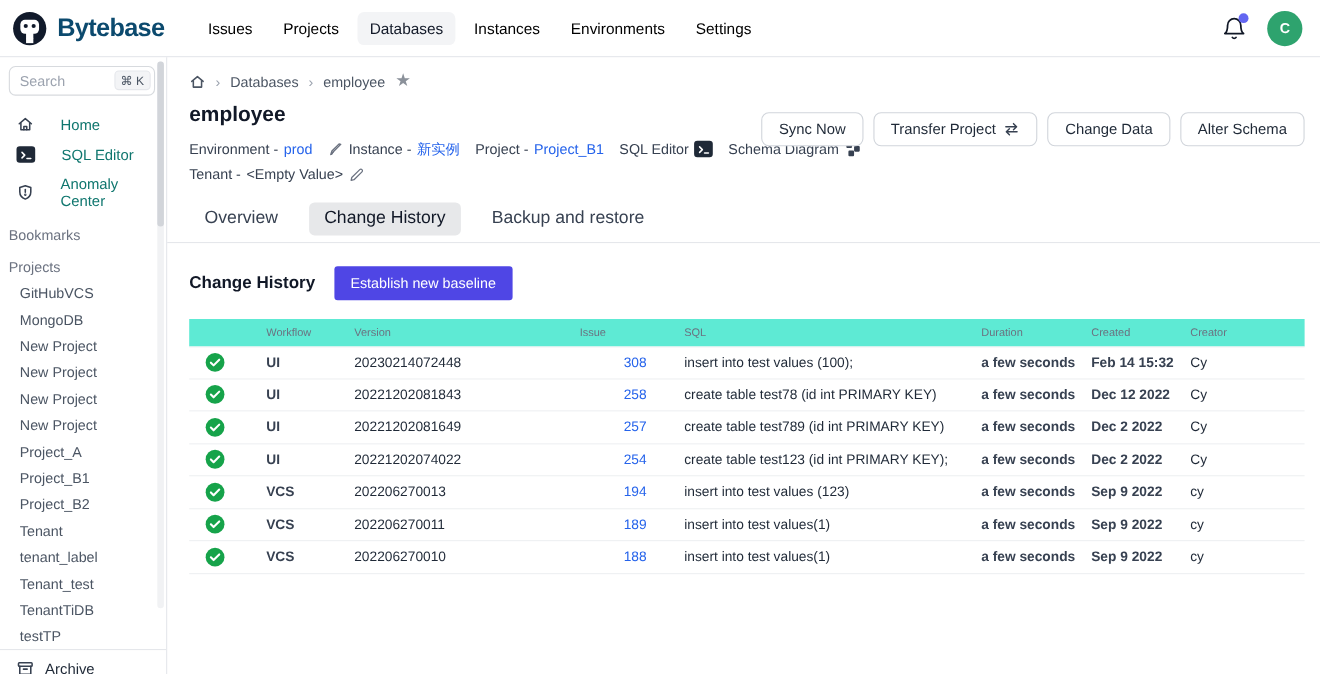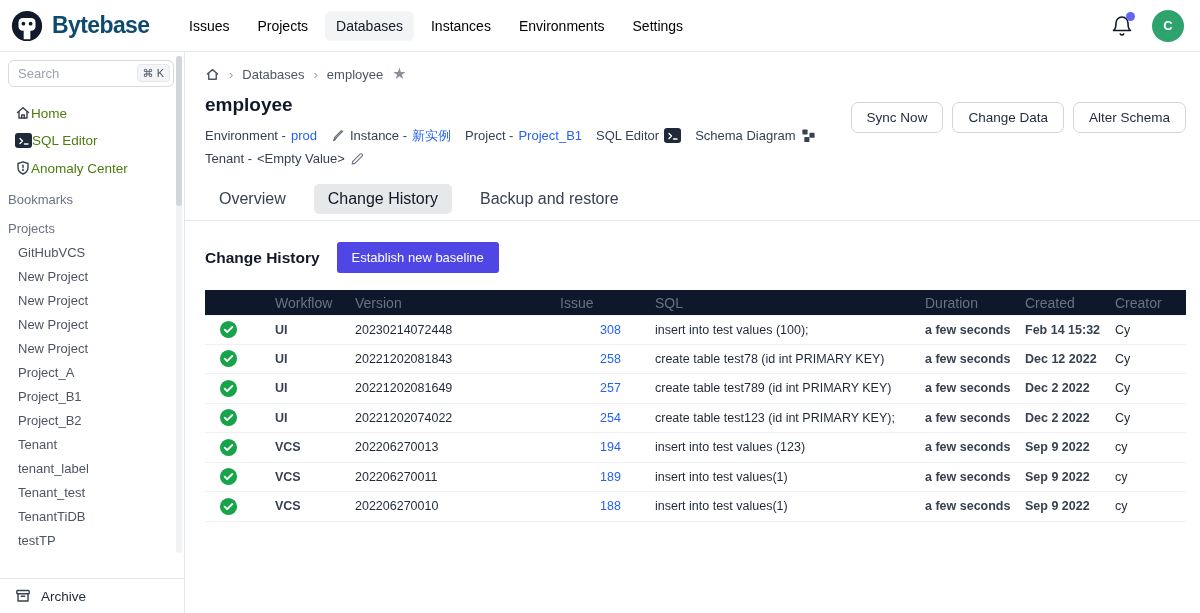--- a/index.html
+++ b/index.html
@@ -19,35 +19,35 @@
   .bell-wrap { position:relative; width:24px; height:24px; }
   .bell-dot { position:absolute; top:-2px; right:-1px; width:9px; height:9px; border-radius:50%;
     background:var(--notif,#6366f1); }
   .avatar { width:32px; height:32px; border-radius:50%; background:var(--avatar,#2ea36e);
     color:#fff; font-size:13px; font-weight:600; display:flex; align-items:center; justify-content:center; }
 
   
   .shell { display:flex; height:561px; }
 
   
-  .sidebar { width:185px; border-right:1px solid #e5e7eb; position:relative; padding-top:8px;
+  .sidebar { width:152px; border-right:1px solid #e5e7eb; position:relative; padding-top:8px;
     display:flex; flex-direction:column; }
   .scroll-track { position:absolute; right:2px; top:4px; bottom:60px; width:6px;
     background:#f1f2f4; border-radius:3px; }
   .scroll-thumb { position:absolute; right:2px; top:4px; width:6px; height:150px;
     background:#d2d5da; border-radius:3px; }
   .search-box { margin:0 10px 12px 8px; position:relative; }
   .search-input { width:100%; height:27px; border:1px solid #d7dade; border-radius:6px;
     padding:0 40px 0 9px; font-size:13px; color:#374151; outline:none; background:#fff;
     font-family:"Liberation Sans", sans-serif; }
   .search-input::placeholder { color:#9ca3af; }
   .kbd { position:absolute; right:4px; top:4px; font-size:11px; color:#4b5563;
     background:#f3f4f6; border:1px solid #e5e7eb; border-radius:4px; padding:1.5px 5px; }
-  .side-nav-item { display:flex; align-items:center; gap:0; padding:6px 8px 6px 15px;
-    font-size:13.5px; color:#4d7c0f; cursor:pointer; }
+  .side-nav-item { display:flex; align-items:center; gap:24px; padding:6px 8px 6px 15px;
+    font-size:13.5px; color:#0f766e; cursor:pointer; }
   .side-nav-item svg { flex:0 0 auto; }
   .side-label { font-size:13px; color:#6b7280; padding:10px 8px 4px 8px; }
   .proj-list { }
   .proj-item { font-size:13px; color:#4b5563; padding:4.5px 8px 4.5px 18px; cursor:pointer;
     white-space:nowrap; }
   .side-bottom { margin-top:auto; }
   .side-divider { border-top:1px solid #e5e7eb; }
   .archive-item { display:flex; align-items:center; gap:10px; padding:9px 8px 9px 15px;
     font-size:13.5px; color:#1f2937; cursor:pointer; }
 
@@ -78,21 +78,21 @@
   
   .ch-head { display:flex; align-items:center; gap:17px; margin-top:21px; }
   .ch-title { font-size:15.5px; font-weight:700; color:#111827; }
   .btn-primary { background:var(--accent,#4f46e5); color:#fff; border:none; border-radius:3px;
     padding:8px 15px; font-size:13px; cursor:pointer; font-family:"Liberation Sans", sans-serif; }
 
   
   .table { margin-top:17px; }
   .thead, .trow { display:grid;
     grid-template-columns:70px 80px 205px 95px 270px 100px 90px 1fr; align-items:center; }
-  .thead { background:#0f172a; height:25px; font-size:14px; color:#6b7280; }
+  .thead { background:#5eead4; height:25px; font-size:10px; color:#6b7280; }
   .trow { height:29.5px; border-bottom:1px solid #eef0f2; font-size:12.5px; color:#1f2937;
     cursor:pointer; }
   .trow:first-child { border-top:1px solid #f3f4f6; }
   .cell { padding-right:8px; white-space:nowrap; overflow:hidden; }
   .cell.status { padding-left:14px; display:flex; align-items:center; }
   .cell.semibold { font-weight:600; color:#374151; }
   .cell.link { color:var(--link,#2563eb); font-weight:400;margin-left:40px; }
 </style>
 </head>
 <body>
@@ -163,20 +163,21 @@
         <path d="M8 5.2v2.6"></path>
           <circle cx="8" cy="10" r="0.4" fill="#374151"></circle>
       </svg>
       <span>Anomaly Center</span>
     </div>
 
     <div class="side-label">Bookmarks</div>
     <div class="side-label">Projects</div>
     <div class="proj-list">
         <div class="proj-item">GitHubVCS</div>
+        <div class="proj-item">MongoDB</div>
         <div class="proj-item">New Project</div>
         <div class="proj-item">New Project</div>
         <div class="proj-item">New Project</div>
         <div class="proj-item">New Project</div>
         <div class="proj-item">Project_A</div>
         <div class="proj-item">Project_B1</div>
         <div class="proj-item">Project_B2</div>
         <div class="proj-item">Tenant</div>
         <div class="proj-item">tenant_label</div>
         <div class="proj-item">Tenant_test</div>
@@ -256,20 +257,27 @@
           <span>&lt;Empty Value&gt;</span>
           <svg width="14" height="14" viewBox="0 0 16 16" fill="none" stroke="#6b7280" stroke-width="1.3" stroke-linecap="round" stroke-linejoin="round">
             <path d="M11.5 2.5a1.6 1.6 0 0 1 2.3 2.3L5.5 13 2.5 13.7 3.2 10.7z"></path>
           </svg>
         </span>
       </div>
     </div>
 
     <div class="actions">
       <button class="btn">Sync Now</button>
+      <button class="btn">
+        <span>Transfer Project</span>
+        <svg width="15" height="13" viewBox="0 0 16 14" fill="none" stroke="#374151" stroke-width="1.4" stroke-linecap="round" stroke-linejoin="round">
+          <path d="M2.5 4.5h10M10 1.5l3 3-3 3"></path>
+            <path d="M13.5 9.5h-10M6 6.5l-3 3 3 3"></path>
+        </svg>
+      </button>
       <button class="btn">Change Data</button>
       <button class="btn">Alter Schema</button>
     </div>
 
     <div class="tabs">
         <div class="tab">Overview</div>
         <div class="tab active">Change History</div>
         <div class="tab">Backup and restore</div>
       </div>
     <div class="tabs-divider"></div>

